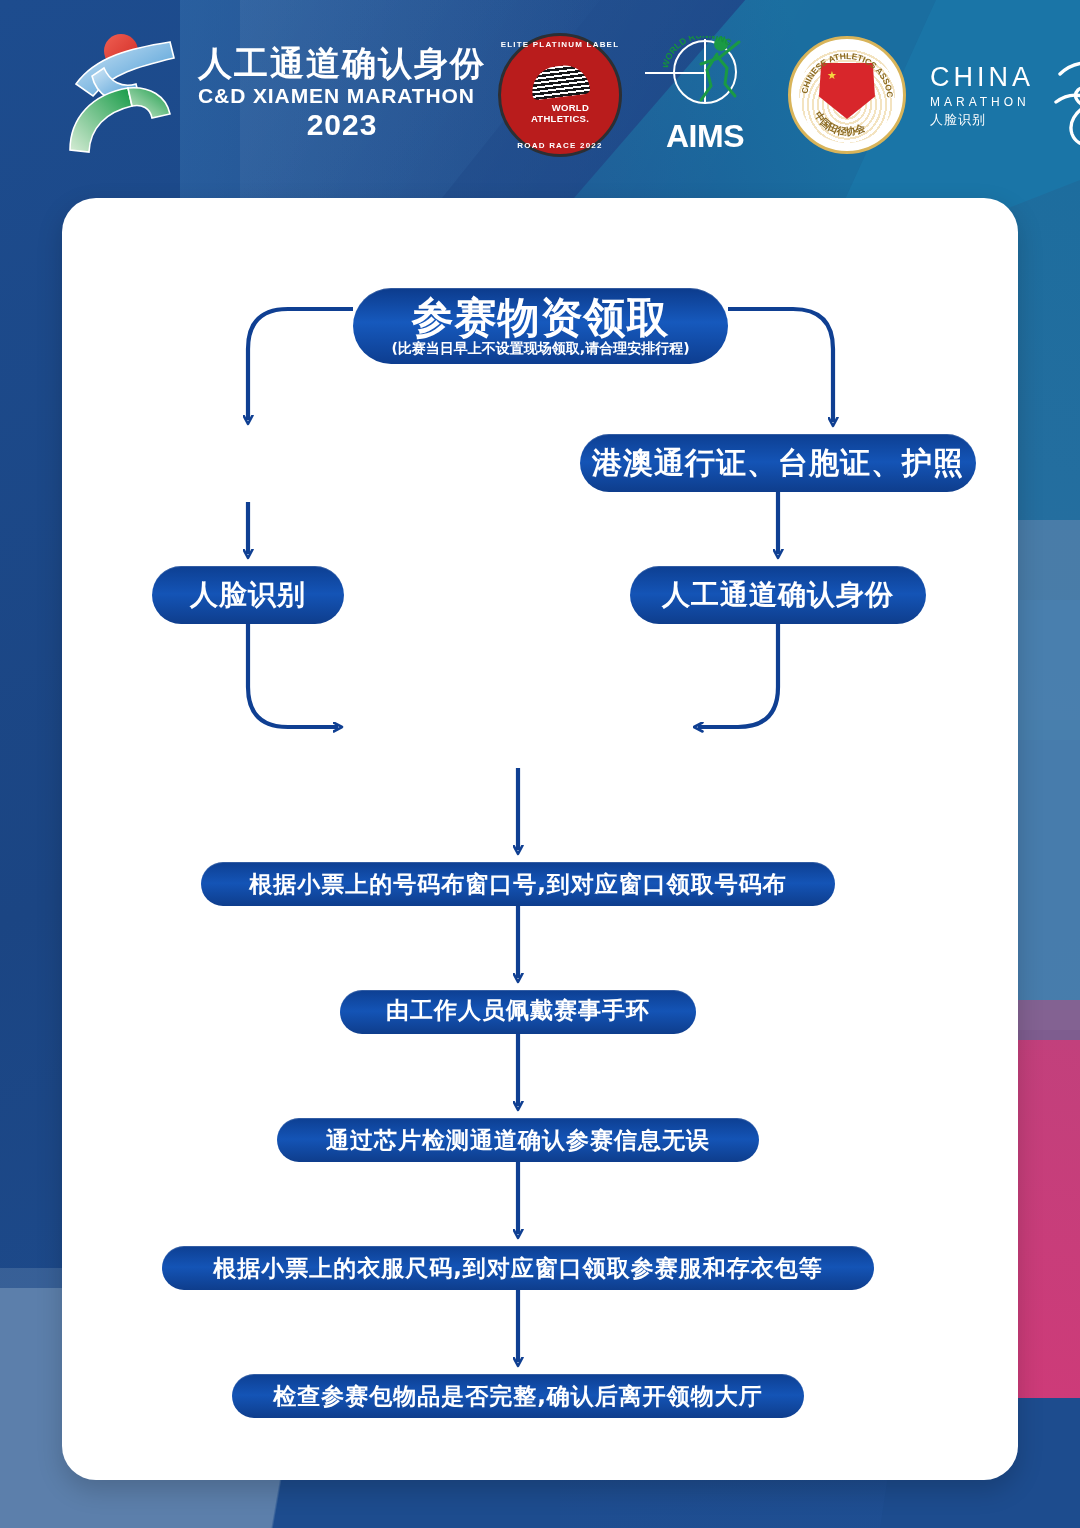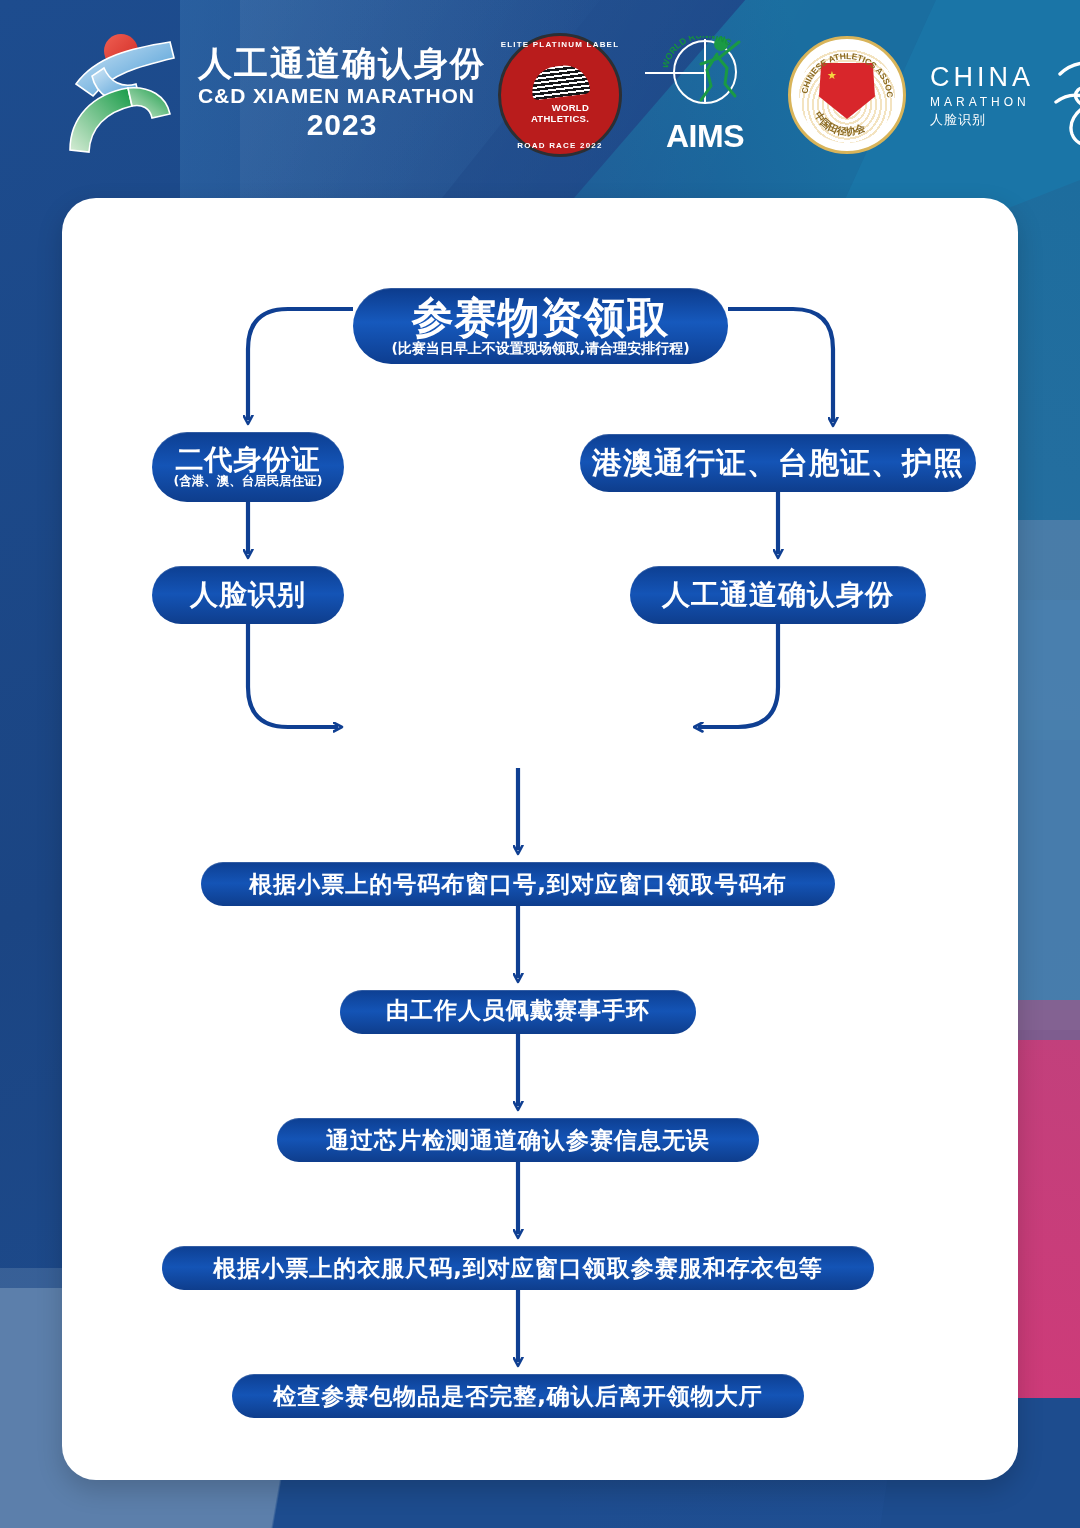--- a/index.html
+++ b/index.html
@@ -423,24 +423,20 @@
         <path class="line" stroke-width="4.2" marker-end="url(#ah)" d="M456 836 L456 908"></path>
         <path class="line" stroke-width="4.2" marker-end="url(#ah)" d="M456 964 L456 1036"></path>
         <path class="line" stroke-width="4.2" marker-end="url(#ah)" d="M456 1092 L456 1164"></path>
       </svg>
 
       <div class="node" id="n-title">
         <span class="main">参赛物资领取</span>
         <span class="sub">(比赛当日早上不设置现场领取,请合理安排行程)</span>
       </div>
 
-      <div class="node" id="n-id">
-        <span class="main">二代身份证</span>
-        <span class="sub">(含港、澳、台居民居住证)</span>
-      </div>
 
       <div class="node" id="n-pass">
         <span class="main">港澳通行证、台胞证、护照</span>
       </div>
 
       <div class="node" id="n-face">
         <span class="main">人脸识别</span>
       </div>
 
       <div class="node" id="n-manual">

